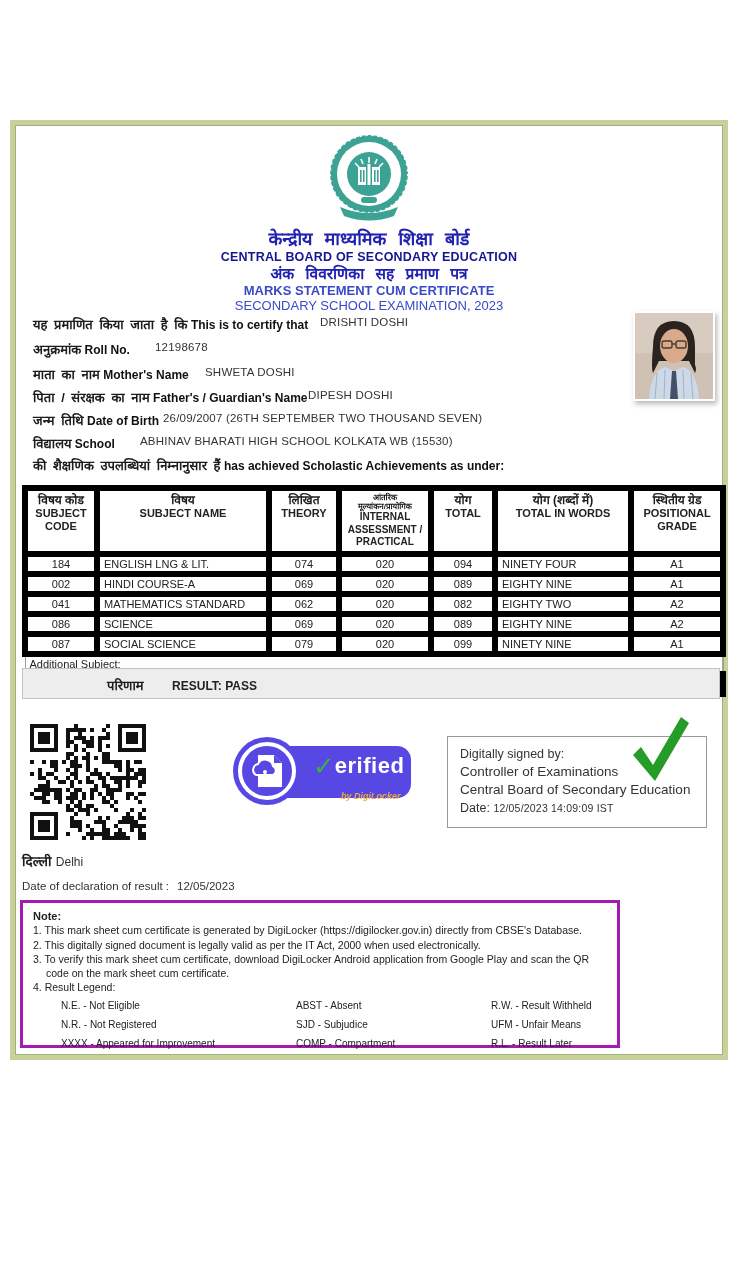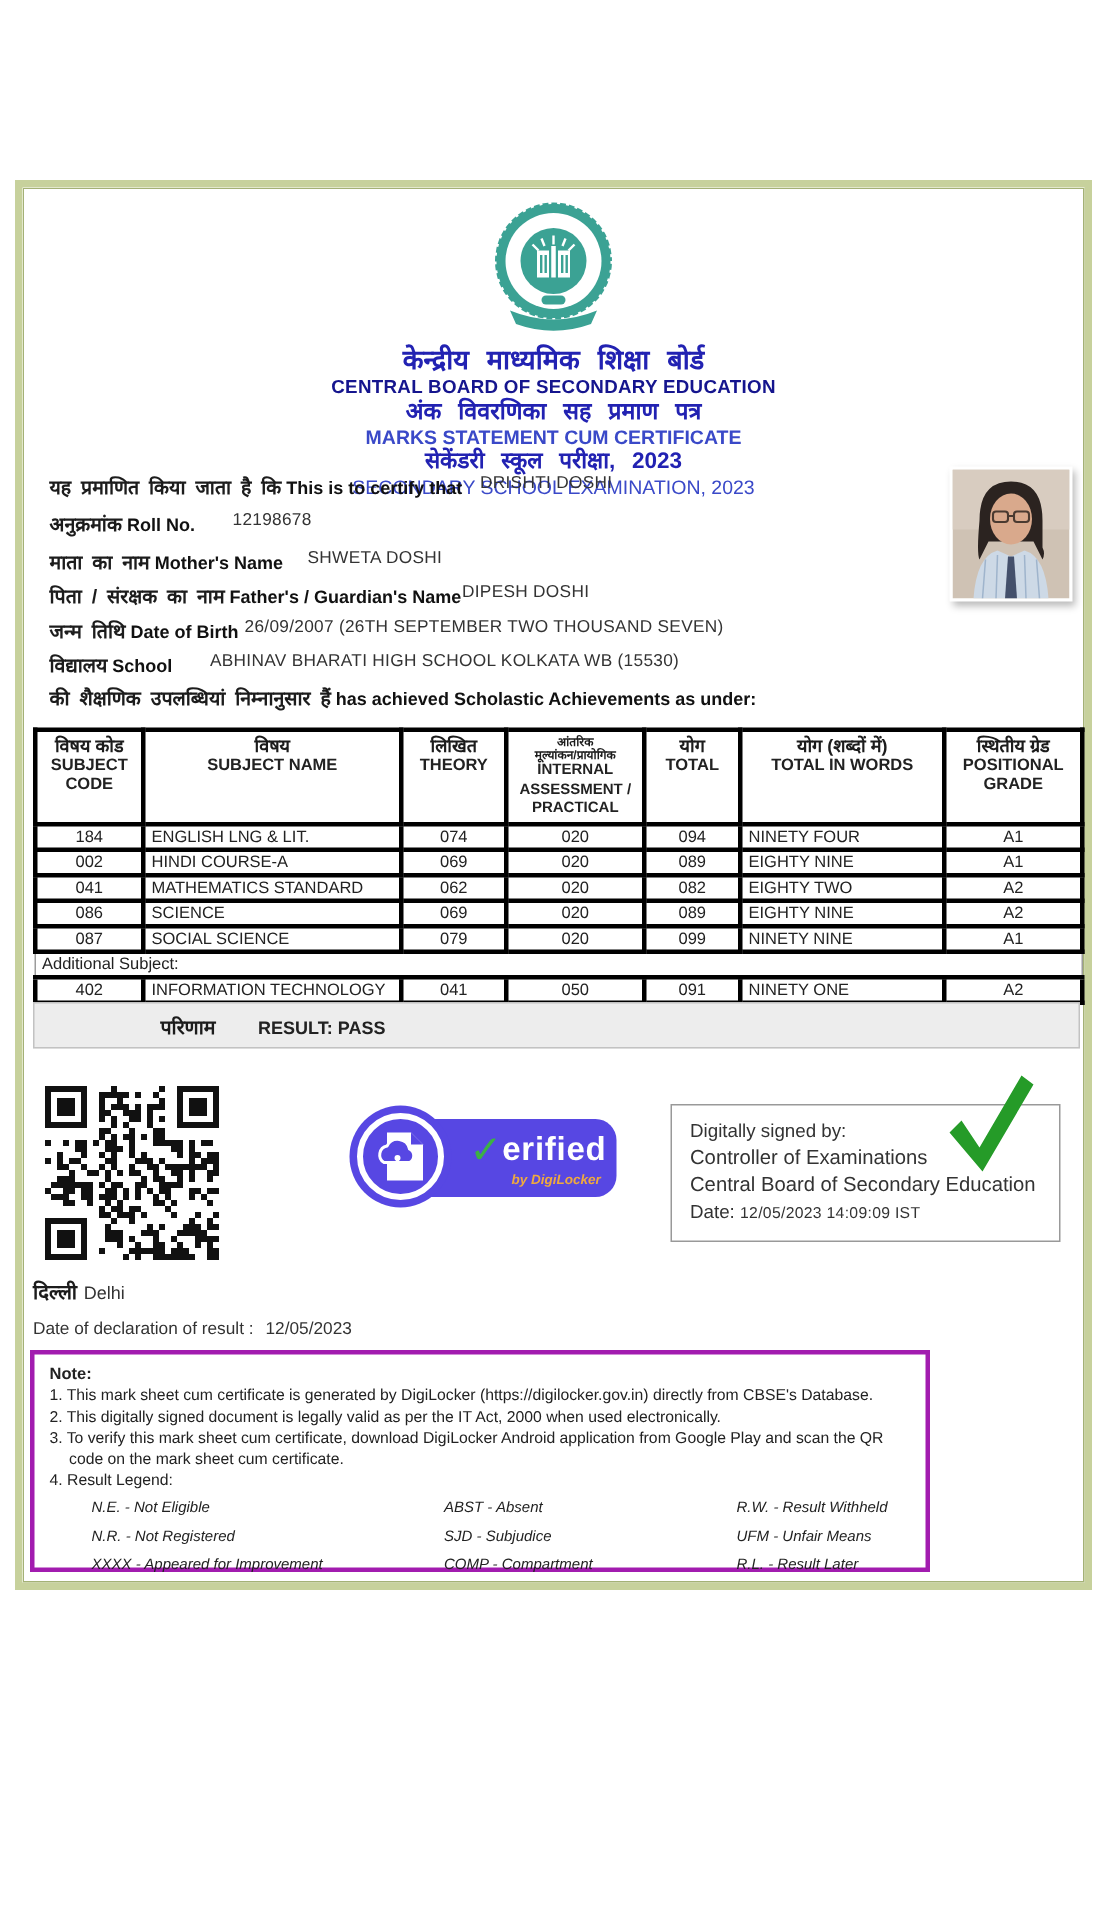--- a/index.html
+++ b/index.html
@@ -34,21 +34,21 @@
 
   
   .details { position:absolute; left:18px; top:190px; width:600px; font-size:12px; }
   .d-row { position:absolute; left:0; white-space:nowrap; }
   .lbl-hi { font-weight:bold; color:#1c1c1c; font-size:13px; word-spacing:3px; }
   .lbl-en { font-weight:bold; color:#111; font-size:12px; }
   .d-val { position:absolute; top:1px; color:#333; font-size:11.5px; letter-spacing:.2px; }
 
   
   table.marks { position:absolute; left:7px; top:360px; width:698px; border-collapse:collapse; table-layout:fixed; }
-  table.marks th, table.marks td { border:3px solid #000000; }
+  table.marks th, table.marks td { border:6px solid #000000; }
   table.marks thead th { font-weight:normal; vertical-align:top; padding:2px 1px; height:62px; }
   .th-hi { display:block; font-weight:bold; font-size:12px; color:#1c1c1c; line-height:14px; }
   .th-hi-sm { display:block; font-weight:bold; font-size:8px; color:#1c1c1c; line-height:9px; }
   .th-en { display:block; font-size:11px; color:#222; line-height:12.5px;font-weight:bold; }
   table.marks tbody td { font-size:11px; color:#222; height:16px; padding:1px 4px; }
   td.c { text-align:center; } td.l { text-align:left; }
   tr.addl td { border-left:1px solid #9c9c9c; border-right:1px solid #9c9c9c; font-size:11px; padding:1px 2px; height:14px; }
 
   
   .result {
@@ -69,21 +69,21 @@
   }
   .badge-circle {
     position:absolute; left:0; top:0; width:58px; height:58px; border-radius:50%;
     background:#5747e3; border:4px solid #fff; box-shadow:0 0 0 5px #5747e3;
     margin:5px 0 0 5px;
   }
   .badge-circle svg { position:absolute; left:8px; top:7px; }
   .badge-text { position:absolute; left:80px; top:14px; white-space:nowrap; }
   .badge-check { color:#3cb144; font-weight:bold; font-size:26px; vertical-align:-2px; }
   .badge-verified { color:#fff; font-weight:bold; font-size:22px; letter-spacing:.5px; }
-  .badge-sub { position:absolute; left:108px; top:44px; color:#efa93f; font-size:9px; font-weight:bold; font-style:italic; }
+  .badge-sub { position:absolute; left:108px; top:54px; color:#efa93f; font-size:9px; font-weight:bold; font-style:italic; }
 
   
   .signed {
     position:absolute; left:432px; top:611px; width:260px; height:92px;
     border:1px solid #999; padding:9px 10px 0 12px; background:#fff;
   }
   .signed .s1 { font-size:12.5px; color:#333; line-height:17px; }
   .signed .s2 { font-size:13.5px; color:#333; line-height:18px; }
   .signed .s-date { font-size:12.5px; color:#333; line-height:18px; }
   .signed .s-date b { font-weight:normal; font-size:10.5px; letter-spacing:.2px; }
@@ -97,21 +97,21 @@
   .decl .decl-date { position:absolute; left:155px; top:0; white-space:nowrap; }
 
   
   .notes {
     position:absolute; left:5px; top:775px; width:600px; height:148px;
     border:3px solid #a21caf; padding:6px 10px;
   }
   .notes .n-title { font-weight:bold; font-size:11px; line-height:14px; }
   .notes .n-item { font-size:10.5px; color:#222; line-height:13.5px; padding-left:13px; text-indent:-13px; margin-top:1px; }
   .legend { position:relative; margin-top:2px; height:56px; }
-  .legend-row { position:relative; height:19px;font-style:italic; }
+  .legend-row { position:relative; height:19px; }
   .legend-row span { position:absolute; top:3px; font-size:10px; color:#222; white-space:nowrap; }
   .lg0 { left:28px; } .lg1 { left:263px; } .lg2 { left:458px; }
 </style>
 </head>
 <body>
 
 <div class="frame">
   <div class="content">
 
     <div class="header">
@@ -140,21 +140,20 @@
 
           <rect x="33" y="64" width="16" height="6" rx="3" fill="#3ba294"></rect>
 
           <path d="M12 74 Q41 86 70 74 L66 83 Q41 92 16 83 Z" fill="#3ba294"></path>
         </svg>
       </span>
       <div class="h-hi h-hi1">केन्द्रीय माध्यमिक शिक्षा बोर्ड</div>
       <div class="h-en1">CENTRAL BOARD OF SECONDARY EDUCATION</div>
       <div class="h-hi h-hi2">अंक विवरणिका सह प्रमाण पत्र</div>
       <div class="h-en2">MARKS STATEMENT CUM CERTIFICATE</div>
-      <div class="h-hi h-hi3">सेकेंडरी स्कूल परीक्षा, 2023</div>
       <div class="h-en3">SECONDARY SCHOOL EXAMINATION, 2023</div>
     </div>
 
     <div class="photo">
       <svg viewBox="0 0 78 86">
         <rect width="78" height="86" fill="#cfc2b4"></rect>
         <rect width="78" height="40" fill="#d8ccc0"></rect>
 
         <path d="M18 34 Q18 8 39 8 Q60 8 60 34 L60 52 Q62 56 60 60 L54 48 L24 48 L18 60 Q16 56 18 34 Z" fill="#2b2320"></path>
 

